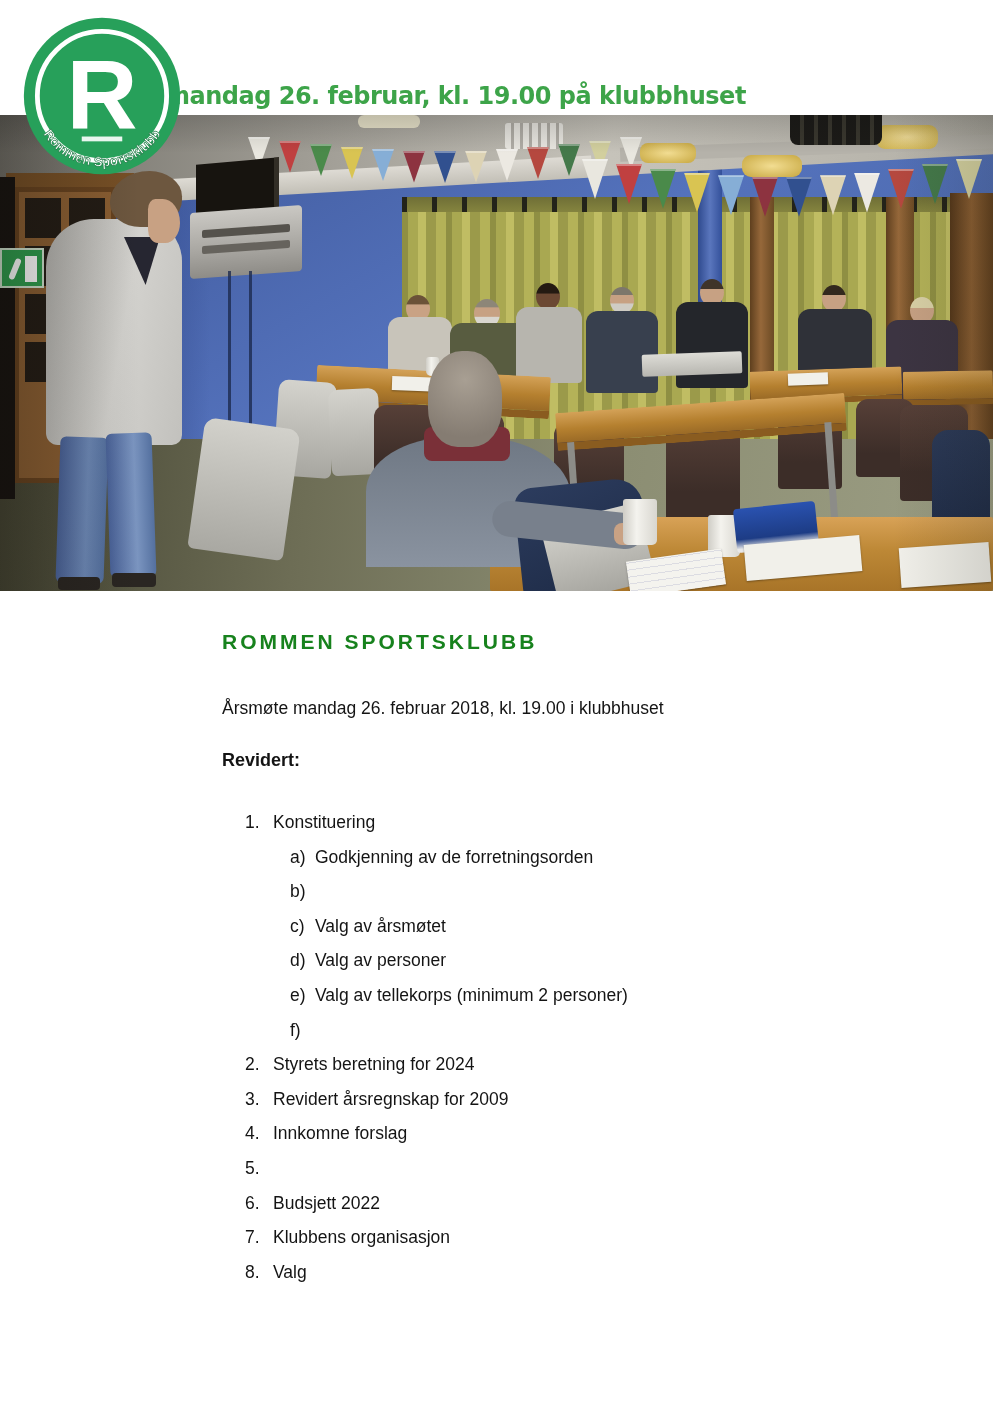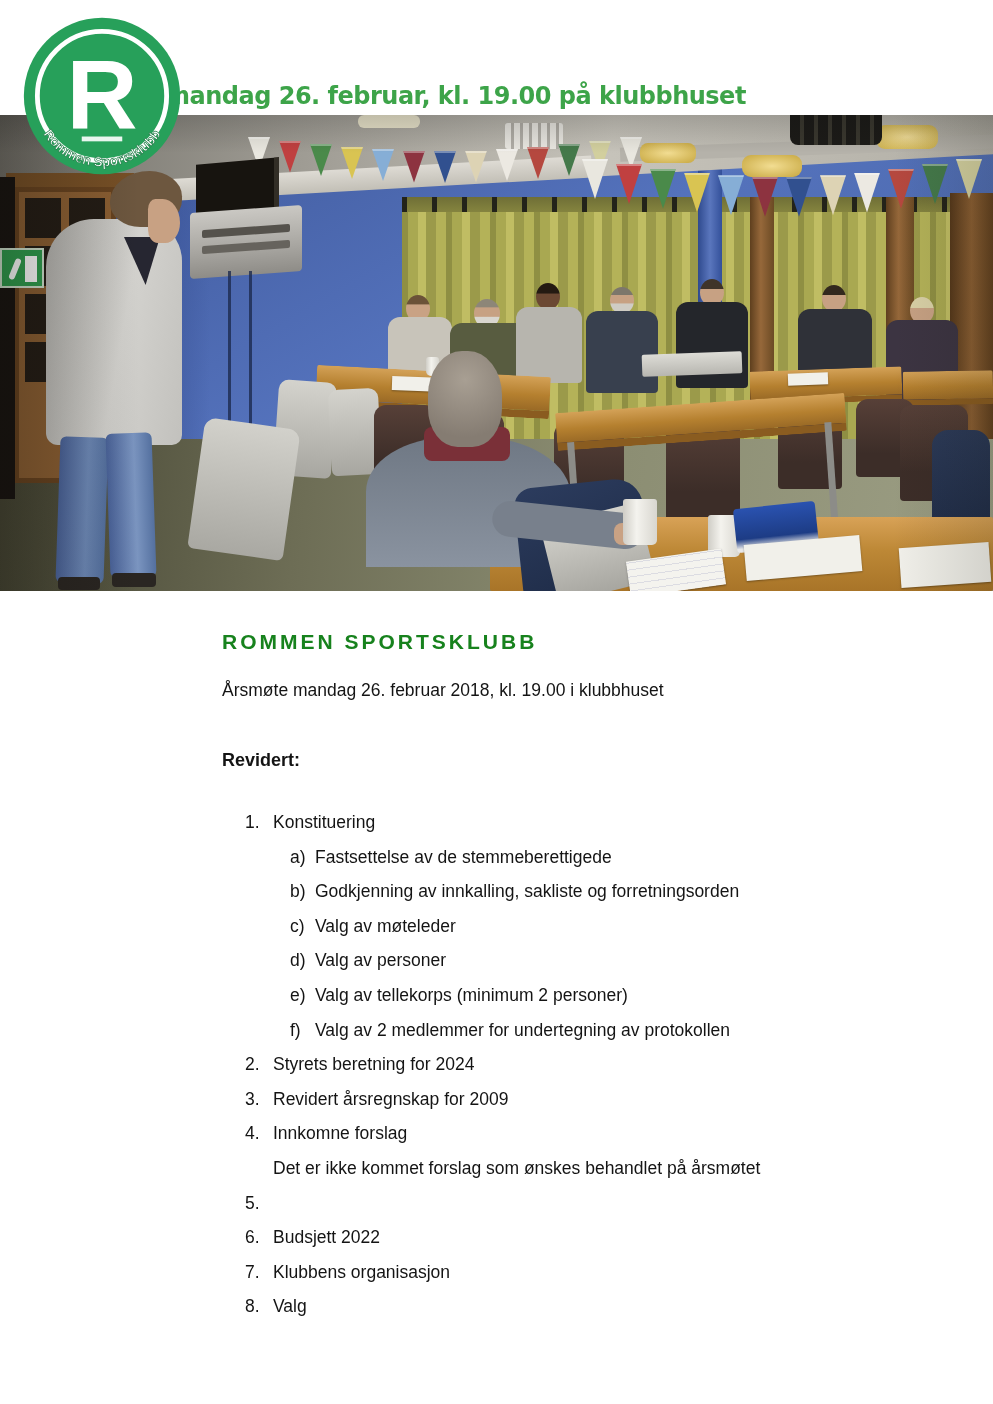--- a/index.html
+++ b/index.html
@@ -31,21 +31,21 @@
   .wtable{position:absolute;background:linear-gradient(180deg,#d4a258,#b5802f 55%,#9a6a26);
     border-radius:2px;}
   .cup{position:absolute;background:linear-gradient(90deg,#cfcdc6,#f4f3ee 40%,#d8d6cf);
     border-radius:3px 3px 5px 5px;}
   .paper{position:absolute;background:#f1f0ea;box-shadow:0 1px 2px rgba(0,0,0,.35);}
 
   
   .main{position:absolute;left:222px;top:630px;width:720px;color:#141414;}
   .club-h{position:absolute;left:0;top:0;font-size:21px;font-weight:bold;
     letter-spacing:3px;color:#17821d;white-space:nowrap;}
-  .meet-p{position:absolute;left:0;top:50px;font-size:17.5px;white-space:nowrap;}
+  .meet-p{position:absolute;left:0;top:68px;font-size:17.5px;white-space:nowrap;}
   .agenda-h{position:absolute;left:0;top:120px;font-size:18px;font-weight:bold;}
   .agenda{position:absolute;left:0;top:182px;width:720px;font-size:17.5px;}
   .agenda-row{height:34.6px;display:flex;align-items:flex-start;white-space:nowrap;}
   .agenda-row .num{display:inline-block;flex:0 0 auto;}
   .agenda-row.item .num{margin-left:23px;width:28px;}
   .agenda-row.sub  .num{margin-left:68px;width:25px;}
   .agenda-row.note .num{margin-left:23px;width:28px;}
 </style>
 </head>
 <body>
@@ -224,58 +224,52 @@
     <div class="club-h">ROMMEN SPORTSKLUBB</div>
     <div class="meet-p">Årsmøte mandag 26. februar 2018, kl. 19.00 i klubbhuset</div>
     <div class="agenda-h">Revidert:</div>
     <div class="agenda" id="agenda-list">
         <div class="agenda-row item">
           <span class="num">1.</span>
           <span class="txt">Konstituering</span>
         </div>
         <div class="agenda-row sub">
           <span class="num">a)</span>
-          <span class="txt">Fastsettelse av de stemmeberettigede</span>
+          <span class="txt">Godkjenning av de forretningsorden</span>
         </div>
         <div class="agenda-row sub">
           <span class="num">b)</span>
-          <span class="txt">Godkjenning av innkalling, sakliste og forretningsorden</span>
         </div>
         <div class="agenda-row sub">
           <span class="num">c)</span>
-          <span class="txt">Valg av møteleder</span>
+          <span class="txt">Valg av årsmøtet</span>
         </div>
         <div class="agenda-row sub">
           <span class="num">d)</span>
           <span class="txt">Valg av personer</span>
         </div>
         <div class="agenda-row sub">
           <span class="num">e)</span>
           <span class="txt">Valg av tellekorps (minimum 2 personer)</span>
         </div>
         <div class="agenda-row sub">
           <span class="num">f)</span>
-          <span class="txt">Valg av 2 medlemmer for undertegning av protokollen</span>
         </div>
         <div class="agenda-row item">
           <span class="num">2.</span>
           <span class="txt">Styrets beretning for 2024</span>
         </div>
         <div class="agenda-row item">
           <span class="num">3.</span>
           <span class="txt">Revidert årsregnskap for 2009</span>
         </div>
         <div class="agenda-row item">
           <span class="num">4.</span>
           <span class="txt">Innkomne forslag</span>
         </div>
-        <div class="agenda-row note">
-          <span class="num"></span>
-          <span class="txt">Det er ikke kommet forslag som ønskes behandlet på årsmøtet</span>
-        </div>
         <div class="agenda-row item">
           <span class="num">5.</span>
         </div>
         <div class="agenda-row item">
           <span class="num">6.</span>
           <span class="txt">Budsjett 2022</span>
         </div>
         <div class="agenda-row item">
           <span class="num">7.</span>
           <span class="txt">Klubbens organisasjon</span>

